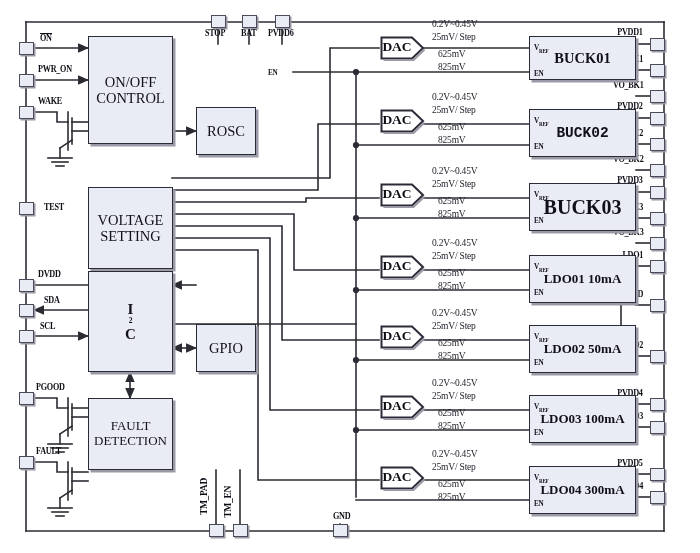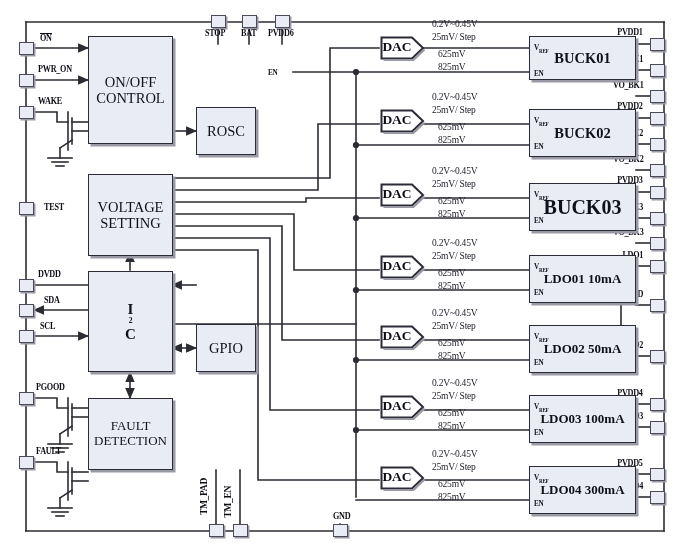--- a/index.html
+++ b/index.html
@@ -209,21 +209,21 @@
       <span class="blkname-md">CONTROL</span>
     </div>
   </div>
 
   <div class="pinin" style="left:268px;top:67px;">EN</div>
 
   <div class="blk" style="left:196px;top:107px;width:60px;height:48px;">
     <span class="blkname-md">ROSC</span>
   </div>
 
-  <div class="blk" style="left:88px;top:174px;width:85px;height:82px;">
+  <div class="blk" style="left:88px;top:187px;width:85px;height:82px;">
     <div>
       <span class="blkname-md">VOLTAGE</span>
       <span class="blkname-md">SETTING</span>
     </div>
   </div>
 
   <div class="blk" style="left:88px;top:271px;width:85px;height:101px;">
     <span class="blkname-lg">
         <span>I</span>
         <span class="sup">2</span>
@@ -369,21 +369,21 @@
       <div class="lbl dacspec" style="left: 432px; top: 463px;">25mV/ Step</div>
       <div class="lbl dacspec" style="left: 438px; top: 480px;">625mV</div>
       <div class="lbl dacspec" style="left: 438px; top: 493px;">825mV</div>
     </div>
   <div id="regs">
       <div class="blk" style="left: 529px; top: 36px; width: 107px; height: 44px;">
         <span class="blkname-lg" style="font-size: 14.5px;">BUCK01</span>
       </div>
       <div class="pinin" style="left: 534px; top: 42px;"><span>V</span><span class="sub">REF</span></div>
       <div class="pinin" style="left: 534px; top: 68px;">EN</div>
-      <div class="blk" style="left: 529px; top: 109px; width: 107px; height: 48px;">
+      <div class="blk" style="left: 529px; top: 109px; width: 107px; height: 48px; font-family: Liberation Mono, monospace;">
         <span class="blkname-lg" style="font-size: 14.5px;">BUCK02</span>
       </div>
       <div class="pinin" style="left: 534px; top: 115px;"><span>V</span><span class="sub">REF</span></div>
       <div class="pinin" style="left: 534px; top: 141px;">EN</div>
       <div class="blk" style="left: 529px; top: 183px; width: 107px; height: 48px;">
         <span class="blkname-lg" style="font-size: 20px;">BUCK03</span>
       </div>
       <div class="pinin" style="left: 534px; top: 189px;"><span>V</span><span class="sub">REF</span></div>
       <div class="pinin" style="left: 534px; top: 215px;">EN</div>
       <div class="blk" style="left: 529px; top: 255px; width: 107px; height: 48px;">

